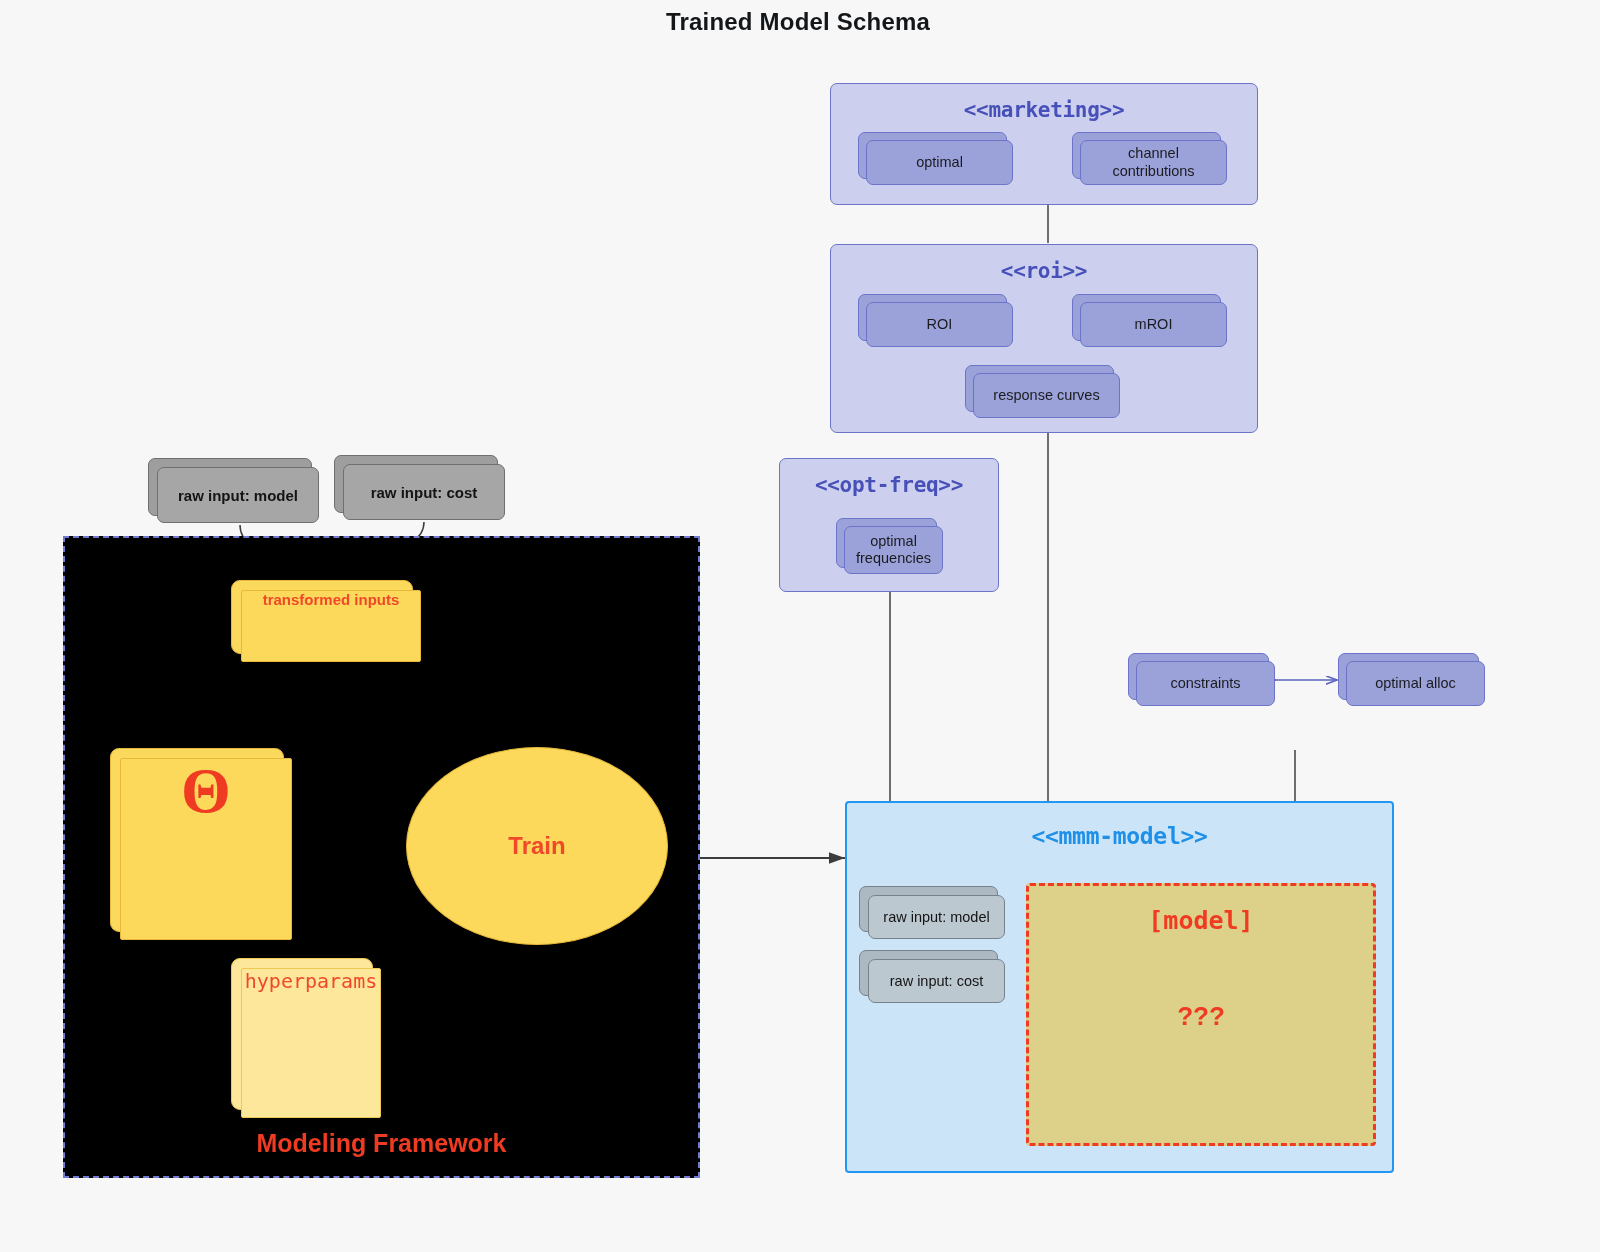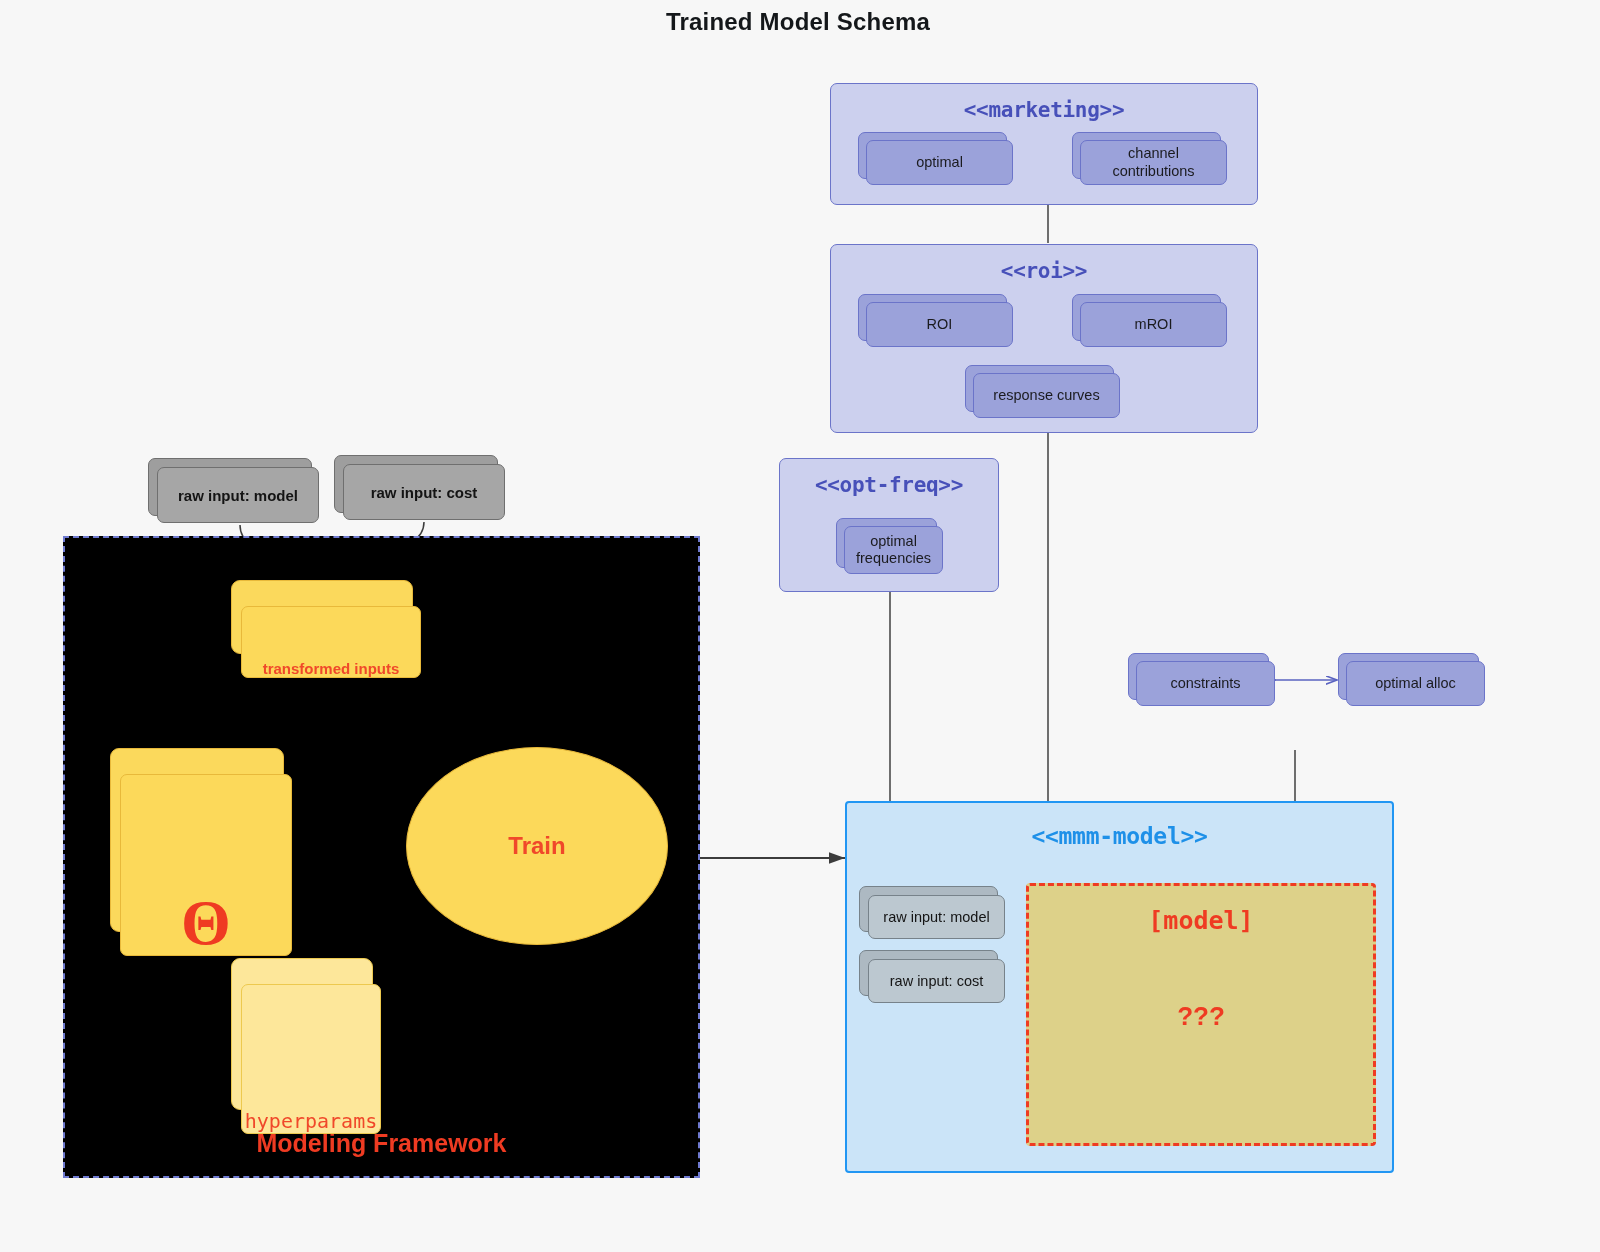--- a/index.html
+++ b/index.html
@@ -140,27 +140,27 @@
   .ynode .shadow {
     position: absolute;
     left: 0; top: 0;
     width: 100%; height: 100%;
     background: #fbd95c;
     border: 1.8px solid #e8b93a;
     border-radius: 9px;
   }
   .ynode .face {
     position: absolute;
-    left: 10px; top: 26px;
+    left: 10px; top: 10px;
     width: 100%; height: 100%;
     background: #fcd95a;
     border: 1.8px solid #e8b93a;
-    border-radius: 7px;
+    border-radius: 2px;
     display: flex;
-    align-items: flex-end;
+    align-items: flex-start;
     justify-content: center;
     box-sizing: border-box;
   }
   .ynode.pale .shadow { background: #fde79a; border-color: #edc94f; }
   .ynode.pale .face  { background: #fde79a; border-color: #edc94f; }
 
   .lbl-sans-bold {
     font-size: 15px; font-weight: bold; color: #f0482a;
     font-family: "Liberation Sans", sans-serif;
   }

